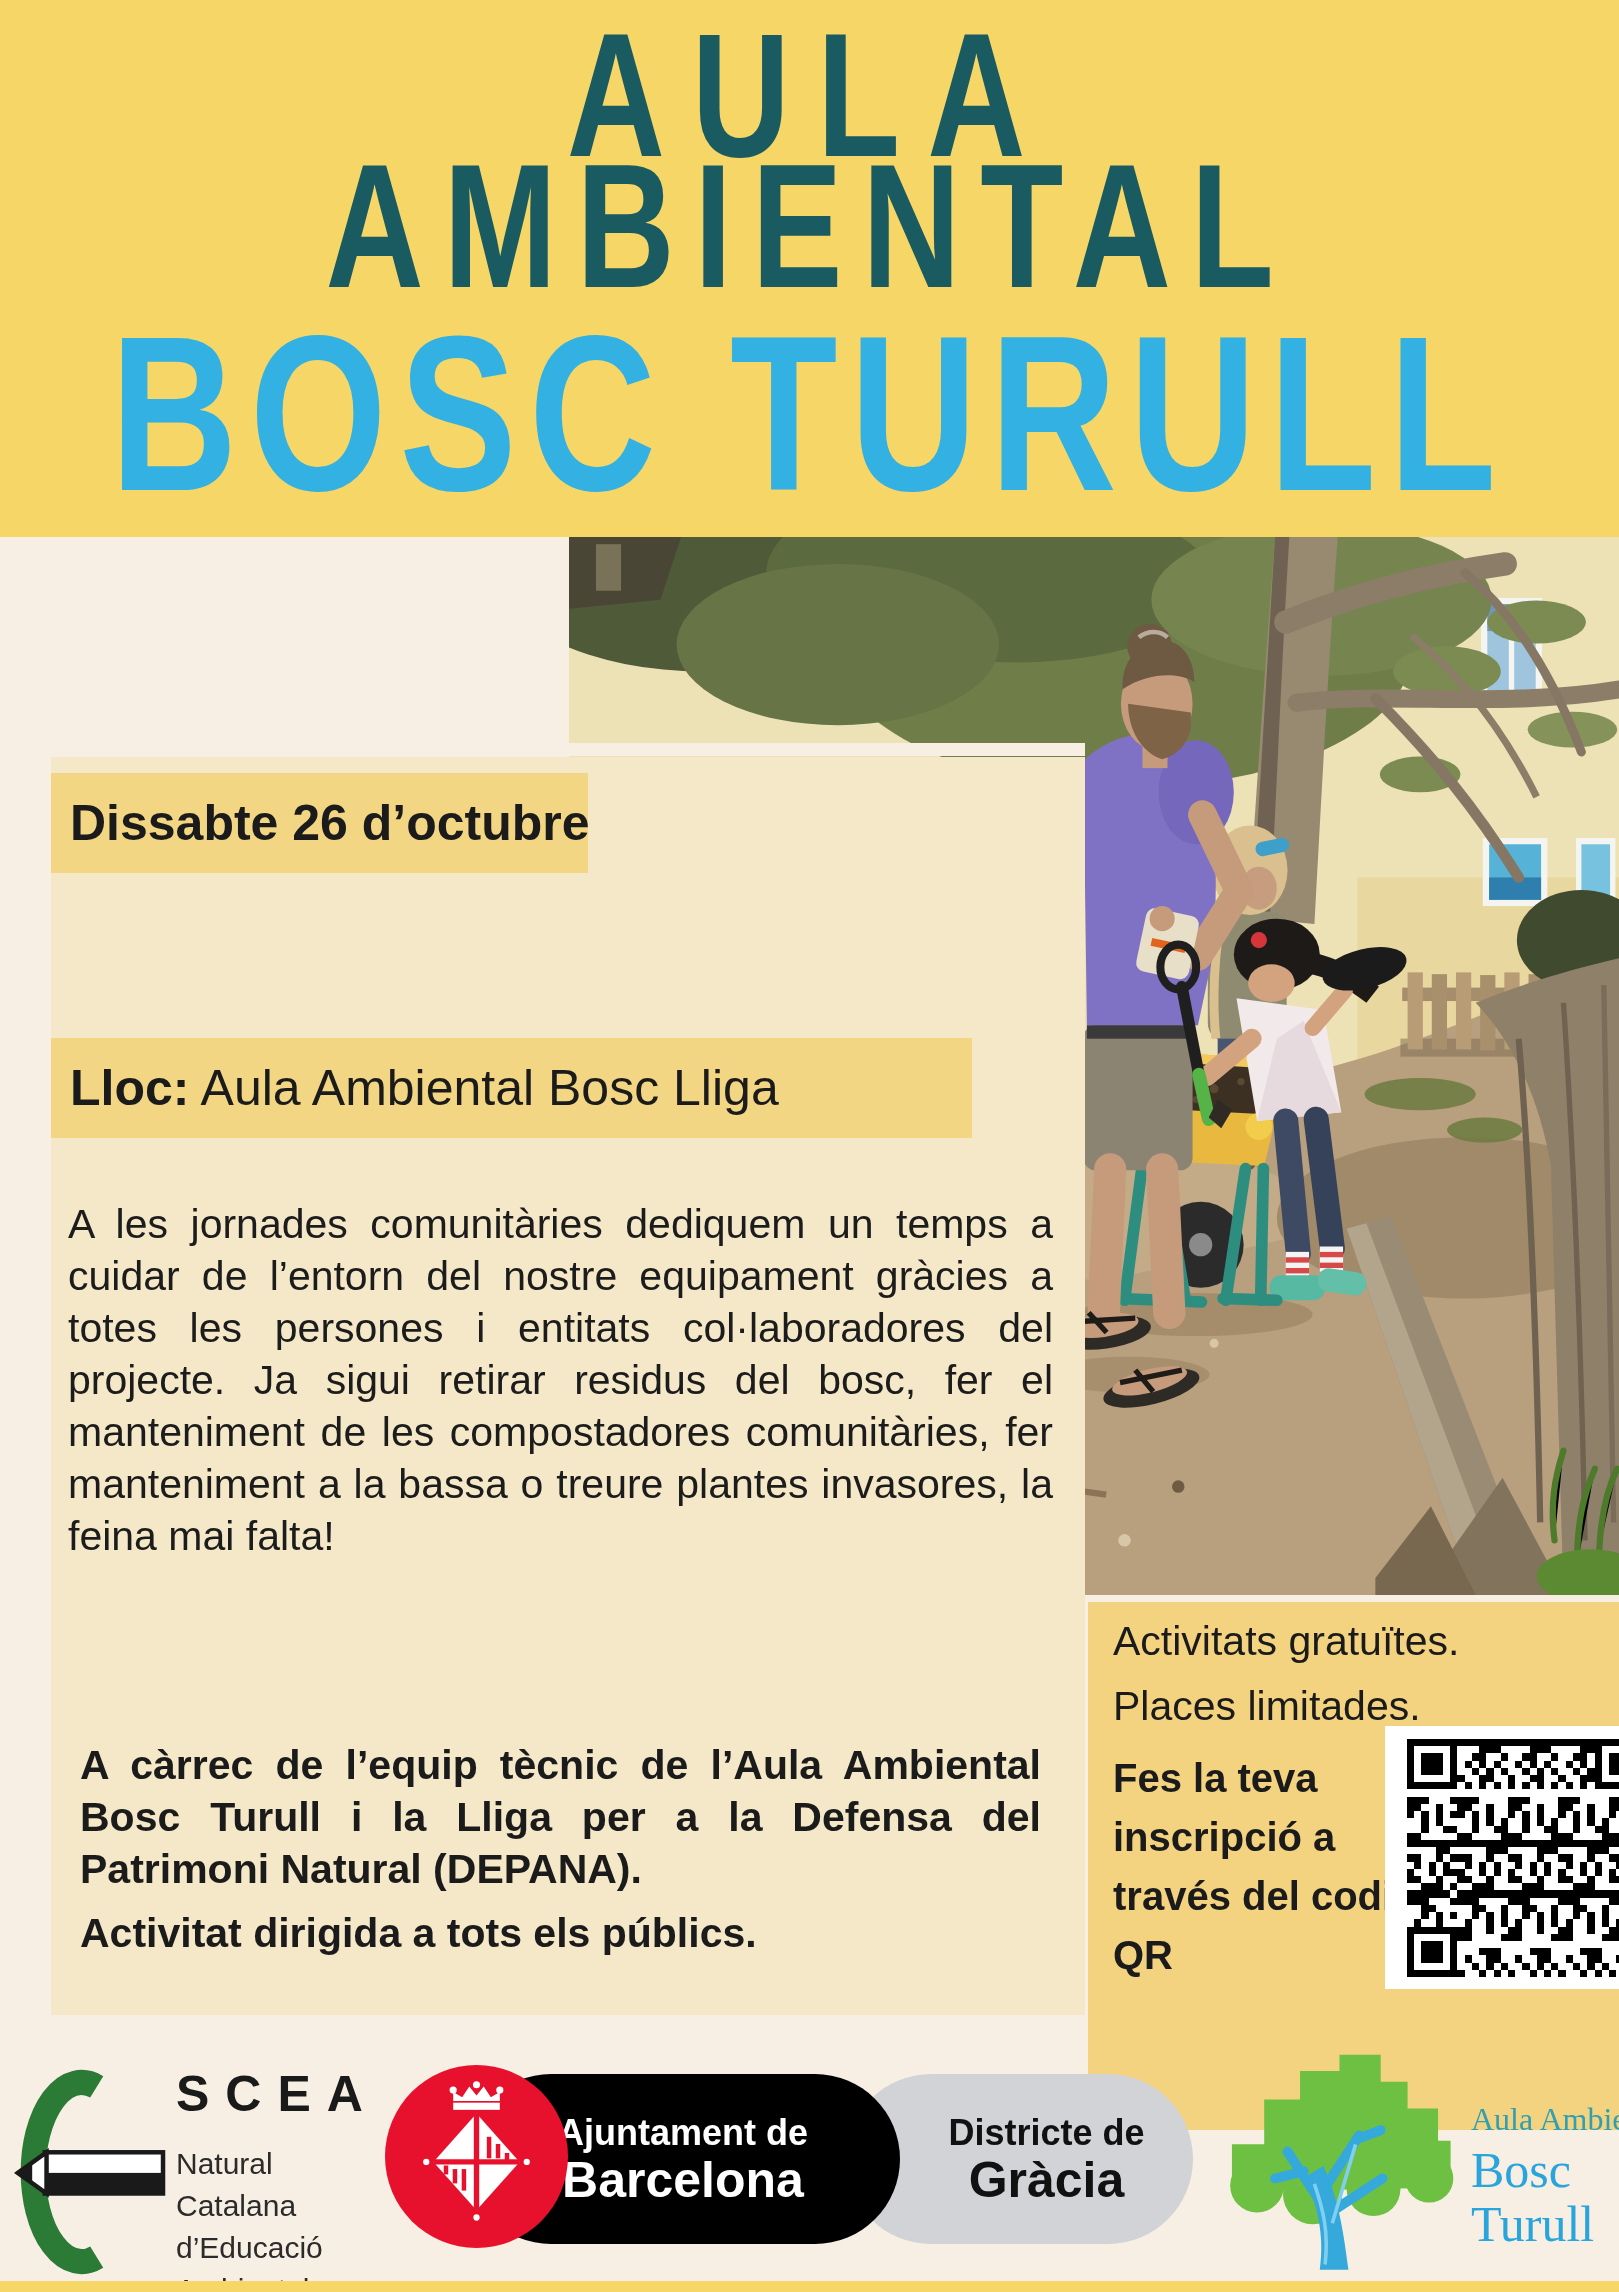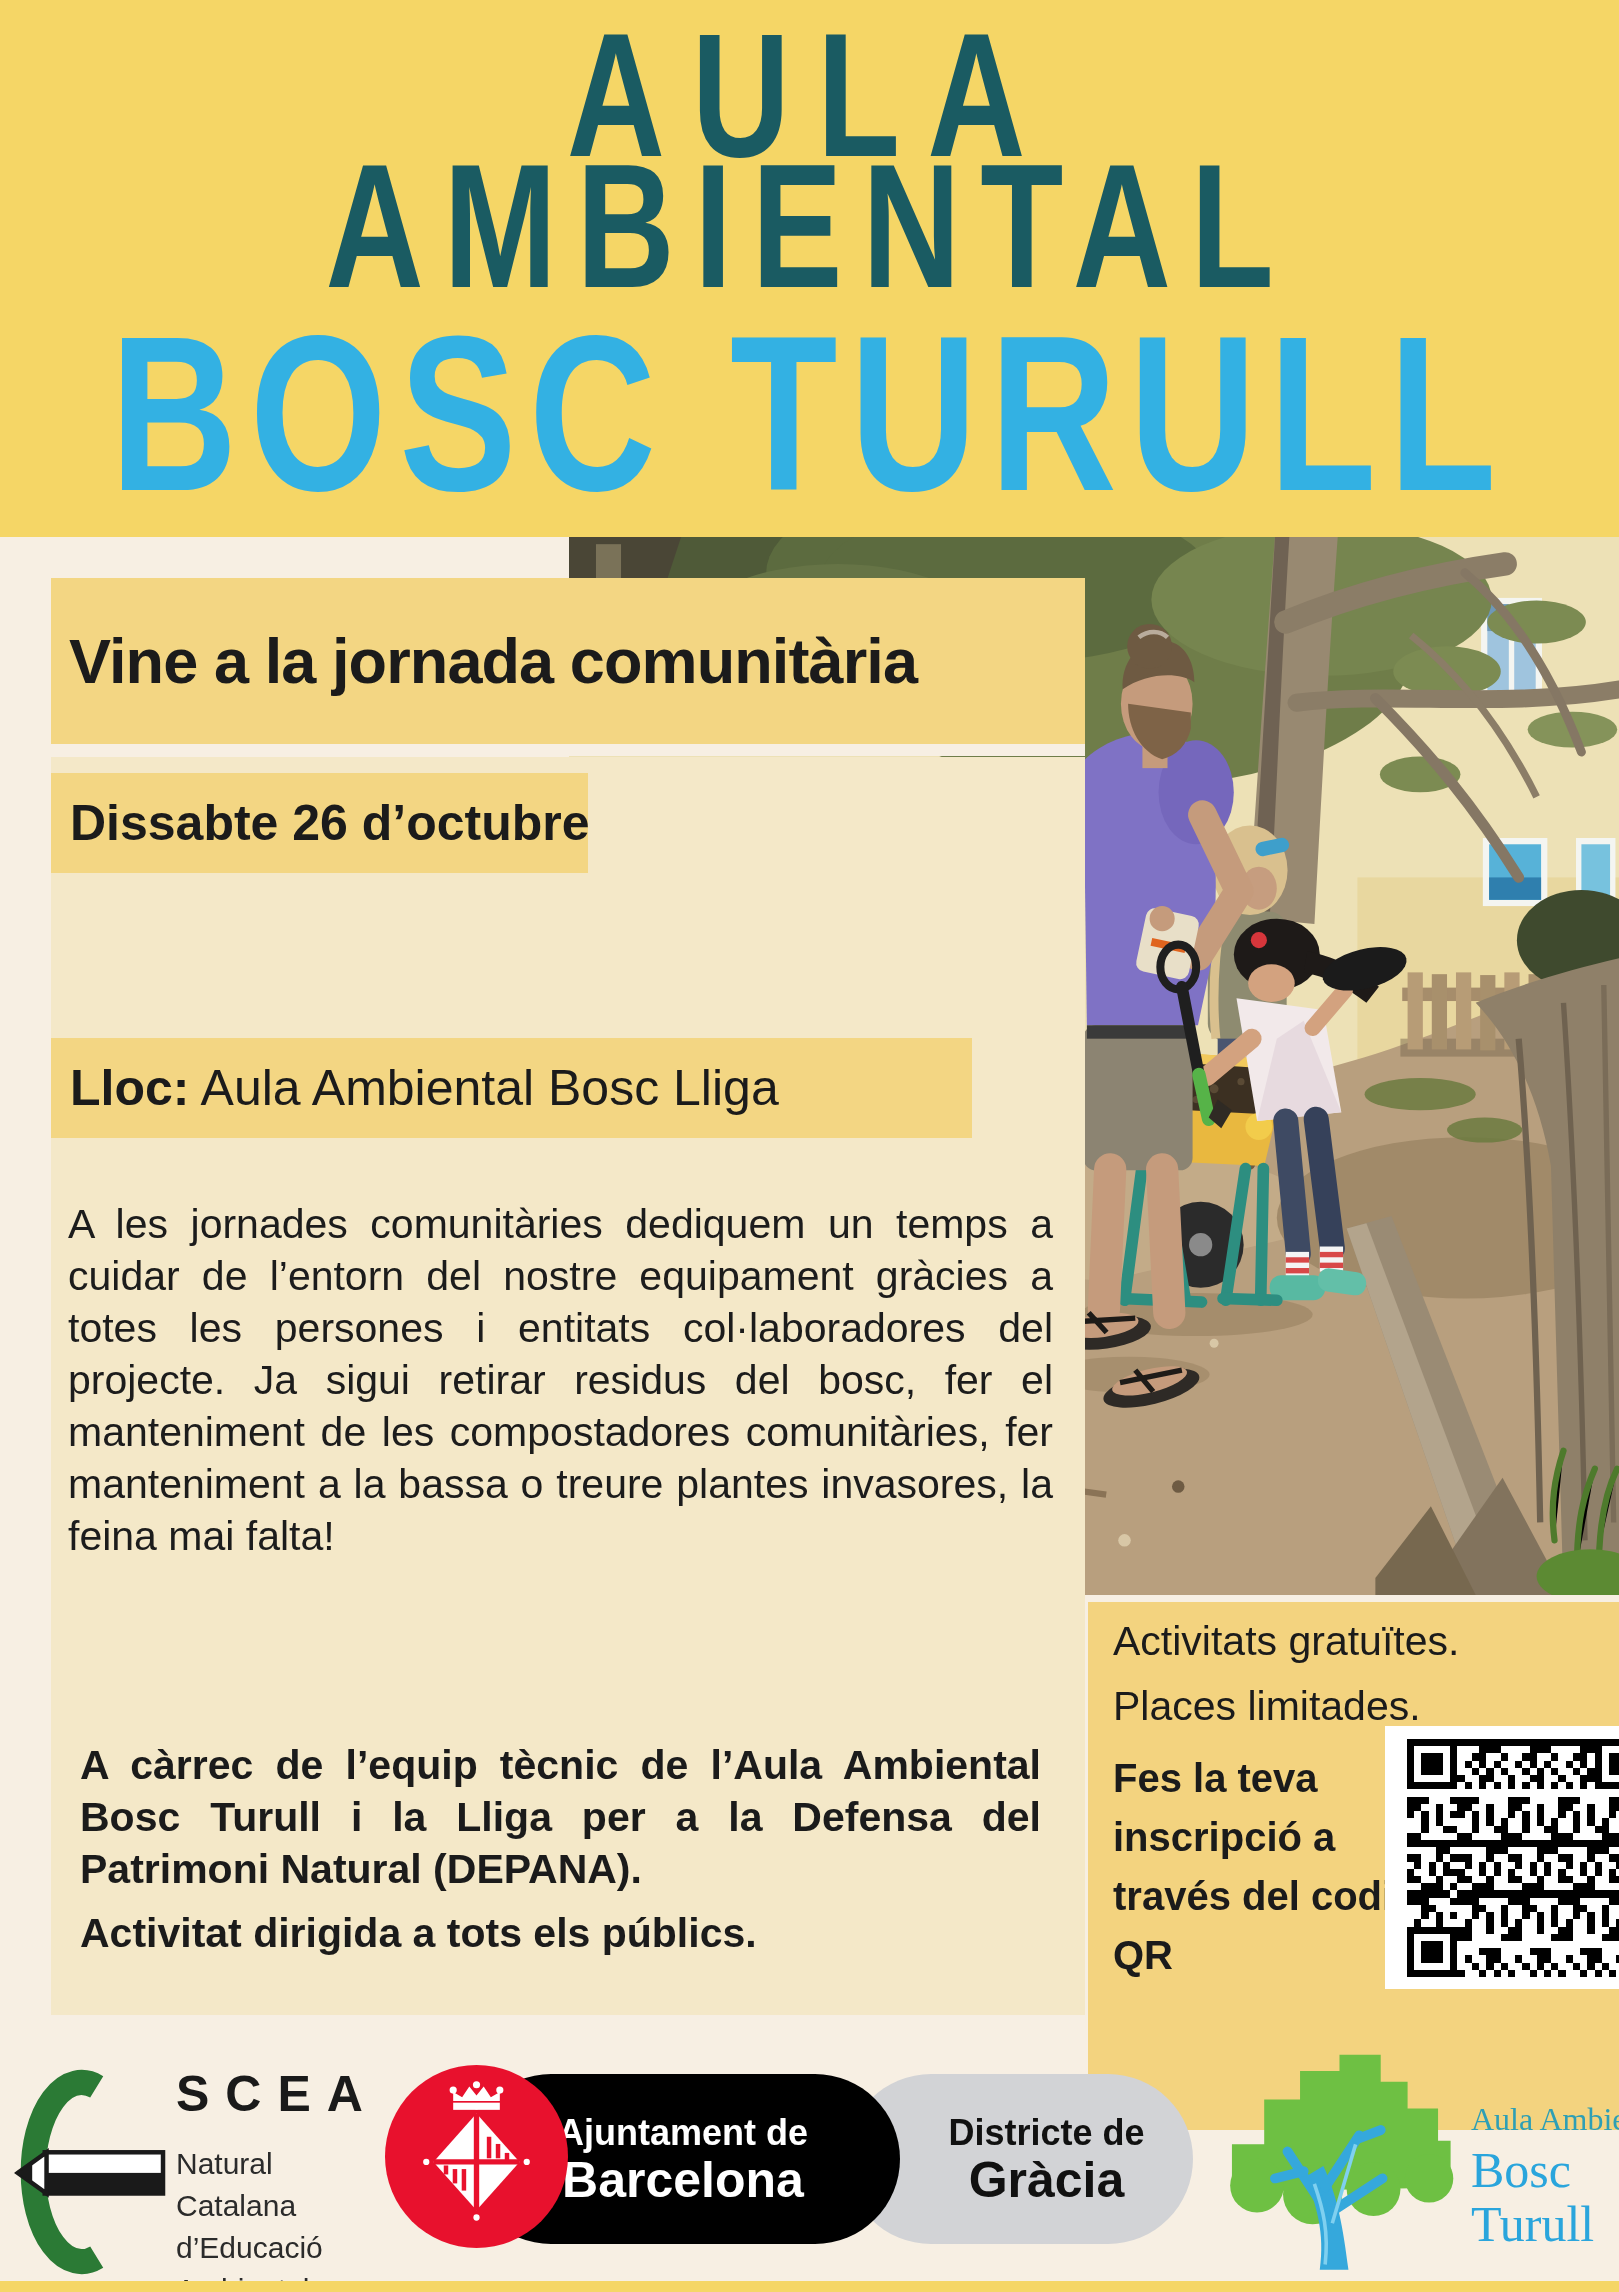--- a/index.html
+++ b/index.html
@@ -284,23 +284,20 @@
           <path d="M703,600 L714,650" stroke="#56B348" stroke-width="15" stroke-linecap="round"></path>
           <path d="M714,648 L724,628 L740,640 L728,660 Z" fill="#2F2A24"></path>
         </g>
       </g>
     </svg>
   </div>
 
   <div class="gapstrip"></div>
   <div class="panel"></div>
 
-  <div class="titlebox">
-    <span>Vine a la jornada comunitària</span>
-  </div>
 
   <div class="hlbox b-date">
     <span class="pad">Dissabte 26 d’octubre</span>
   </div>
   <div class="hlbox b-lloc">
     <span class="pad"><b>Lloc:</b>
     <span>Aula Ambiental Bosc Lliga</span></span>
   </div>
 
   <div class="desc">A les jornades comunitàries dediquem un temps a cuidar de l’entorn del nostre equipament gràcies a totes les persones i entitats col·laboradores del projecte. Ja sigui retirar residus del bosc, fer el manteniment de les compostadores comunitàries, fer manteniment a la bassa o treure plantes invasores, la feina mai falta!</div>

